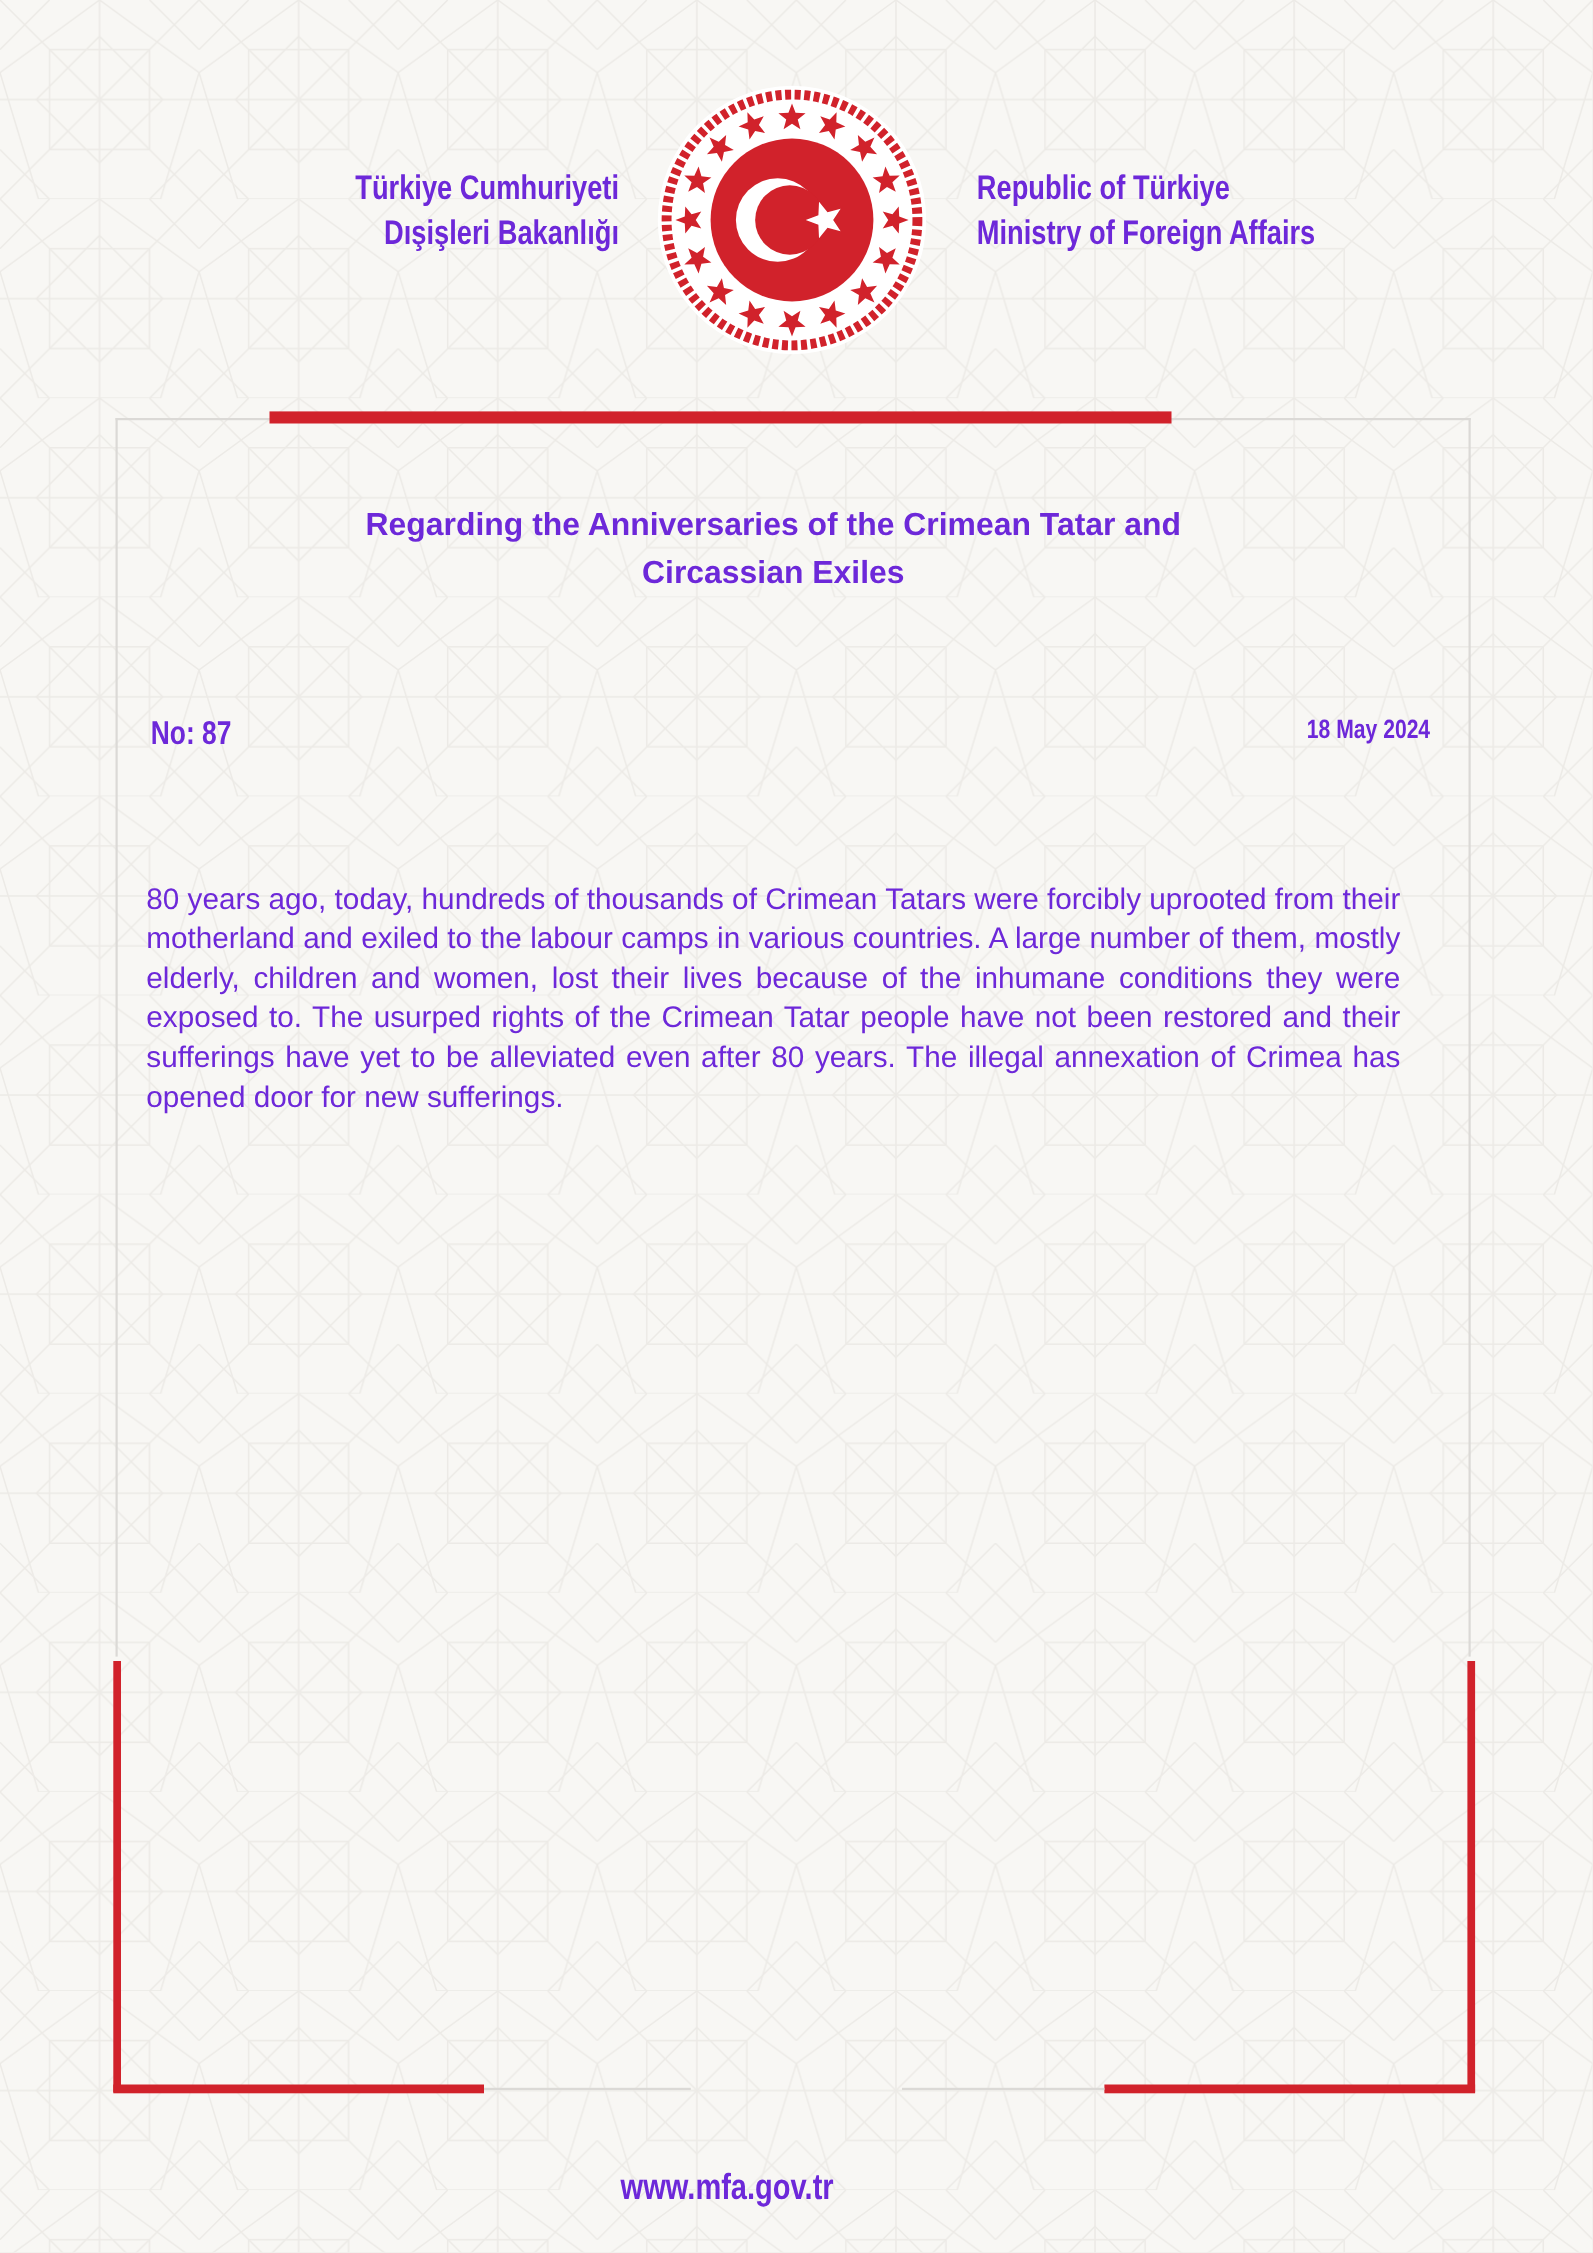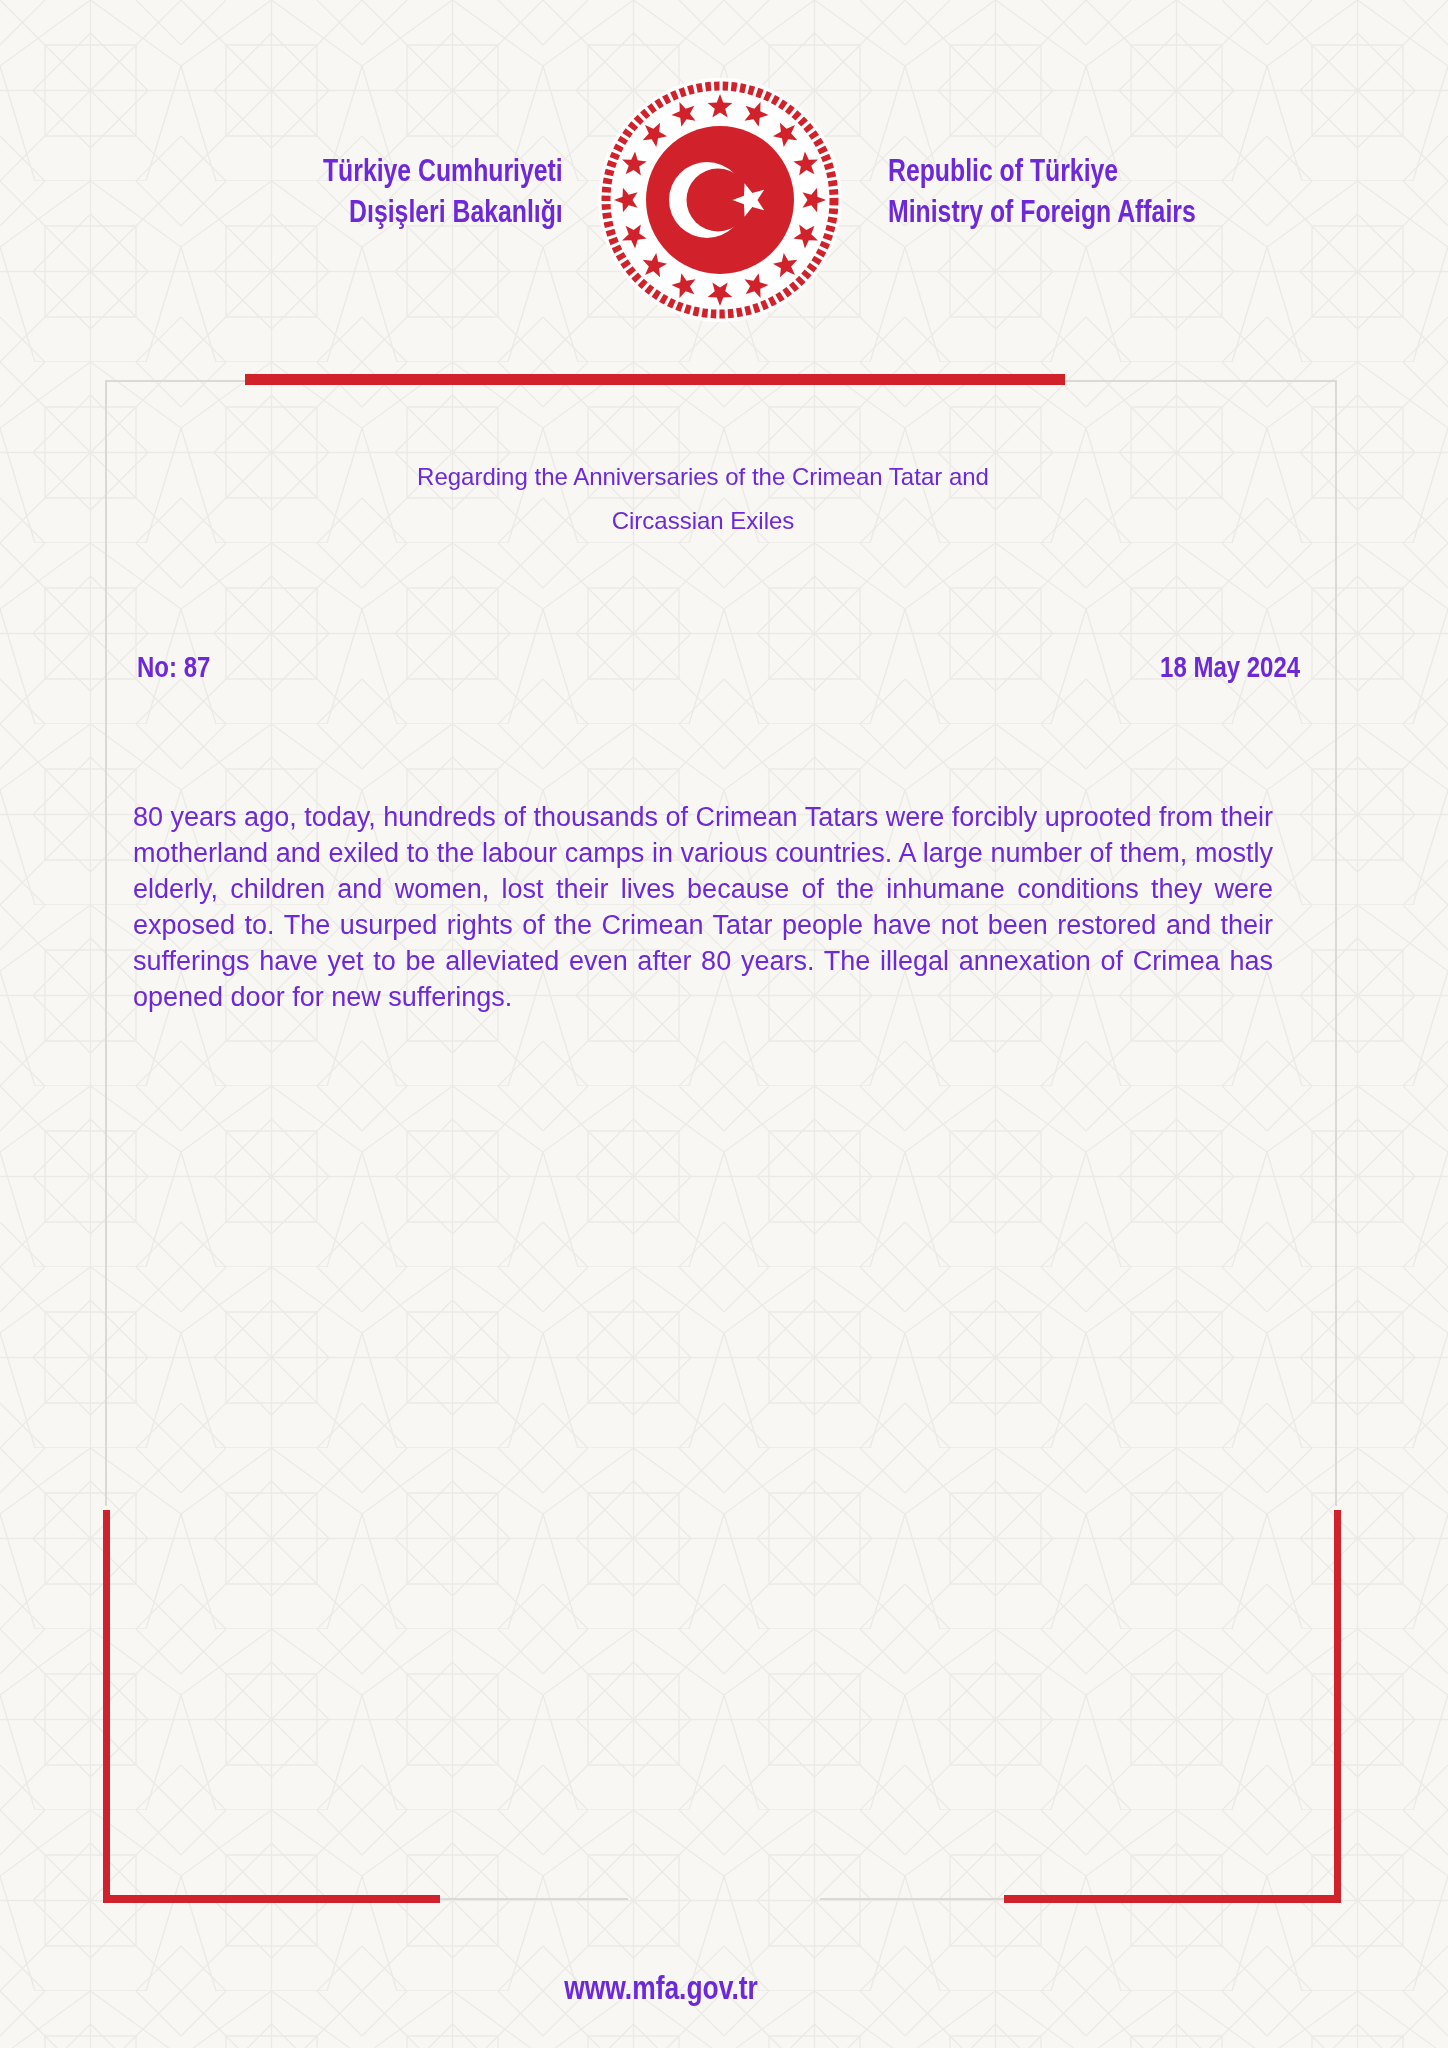--- a/index.html
+++ b/index.html
@@ -29,25 +29,25 @@
   .top-redbar{left:245px;top:374px;width:820px;height:11px;}
   .left-gray-v{left:105px;top:380px;width:2px;height:1126px;}
   .right-gray-v{left:1335px;top:380px;width:2px;height:1126px;}
   .left-red-v{left:103px;top:1510px;width:7px;height:392px;}
   .right-red-v{left:1334px;top:1510px;width:7px;height:392px;}
   .bottom-red-l{left:103px;top:1895px;width:337px;height:8px;}
   .bottom-red-r{left:1004px;top:1895px;width:337px;height:8px;}
   .bottom-gray-l{left:440px;top:1898px;width:188px;height:2px;}
   .bottom-gray-r{left:820px;top:1898px;width:184px;height:2px;}
   
-  .title{left:133px;top:455px;width:1140px;text-align:center;font-weight:normal;font-size:24px;line-height:44px;}
+  .title{left:133px;top:455px;width:1140px;text-align:center;font-weight:bold;font-size:29px;line-height:44px;}
   
   .num{left:137px;top:650px;font-size:30px;font-weight:bold;white-space:nowrap;}
   .num .cond{transform-origin:0 50%;}
-  .date{right:148px;top:650px;font-size:30px;font-weight:bold;white-space:nowrap;text-align:right;}
+  .date{right:148px;top:650px;font-size:24px;font-weight:bold;white-space:nowrap;text-align:right;}
   .date .cond{transform-origin:100% 50%;}
   
   .body-text{left:133px;top:799px;width:1140px;font-size:27px;line-height:36px;text-align:justify;}
   .body-text p{margin:0 0 38px 0;}
   
   .footer{left:540px;top:1969px;width:368px;text-align:left;font-size:33px;font-weight:bold;white-space:nowrap;}
   .footer .cond{transform-origin:50% 50%;}
 </style>
 </head>
 <body>

